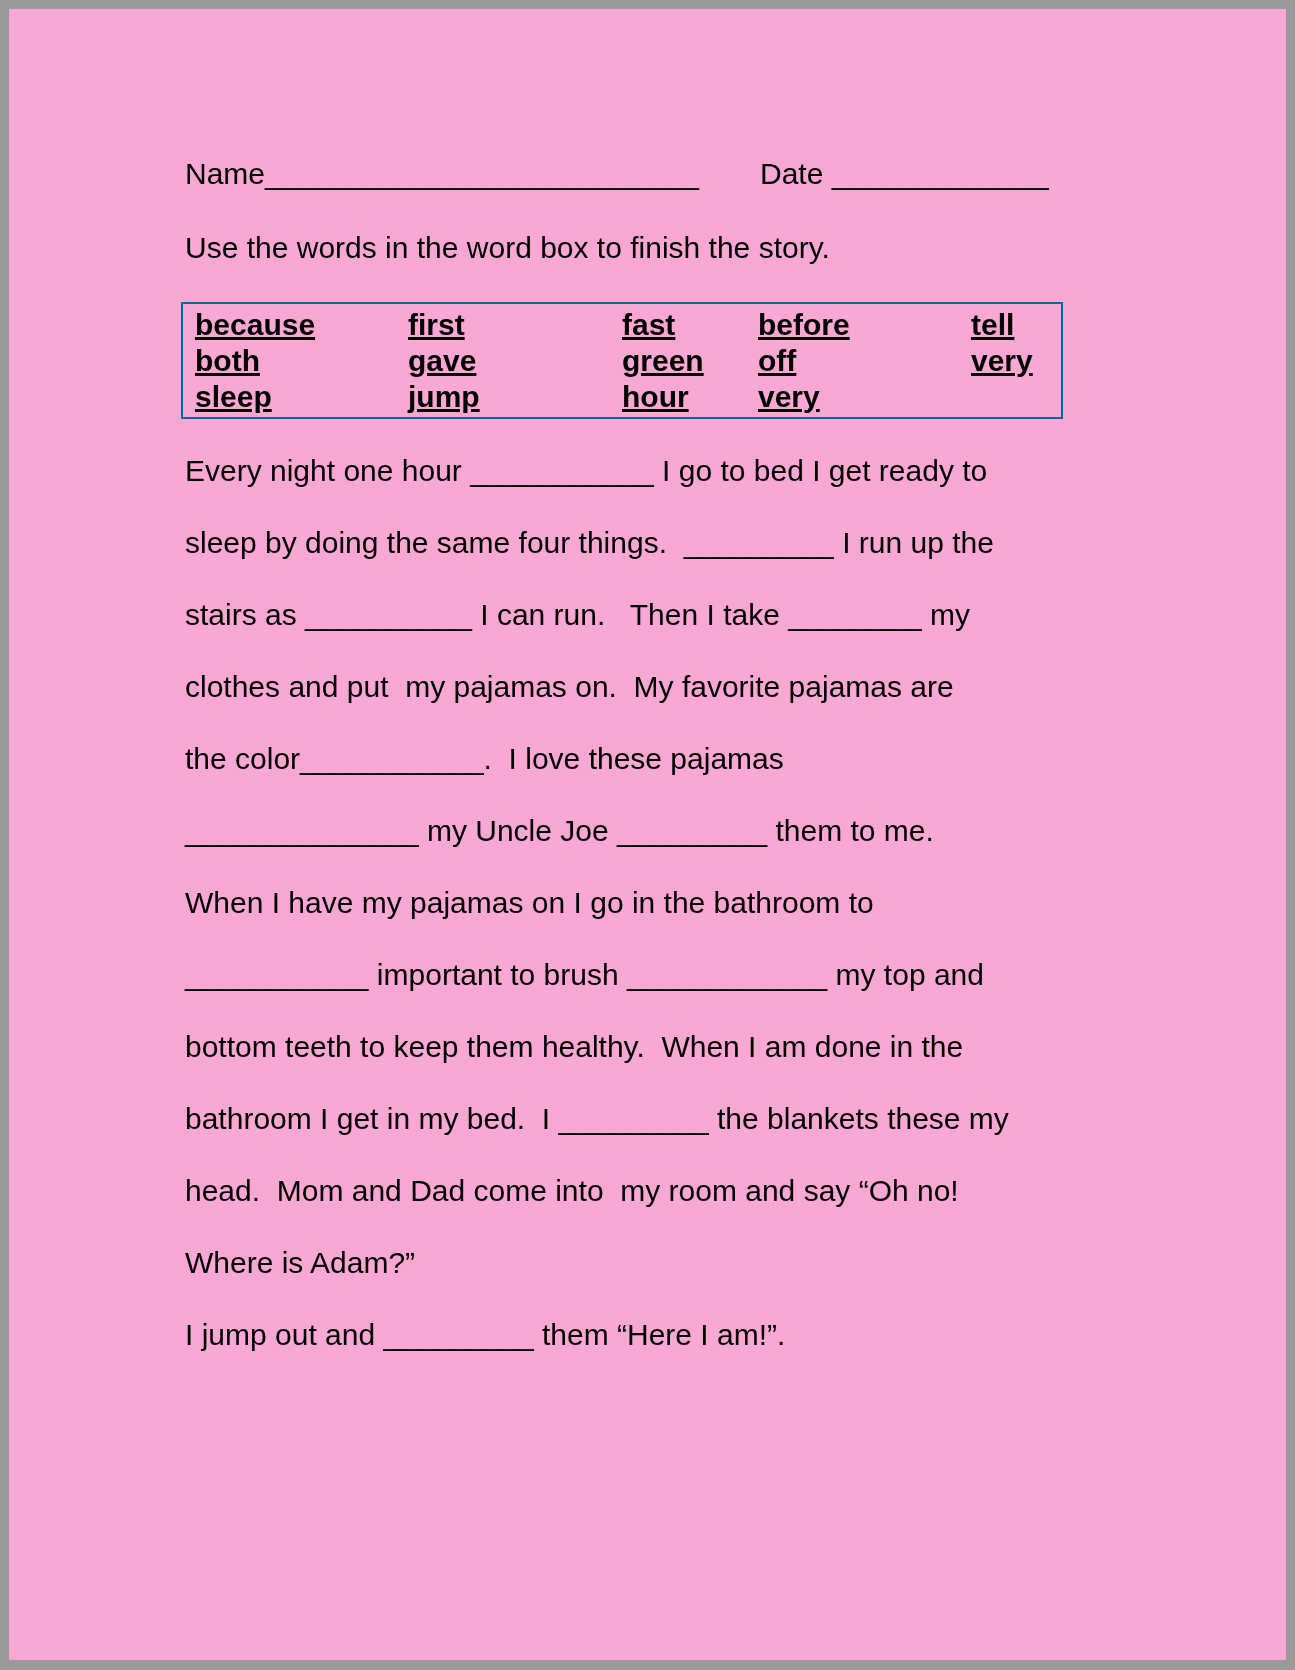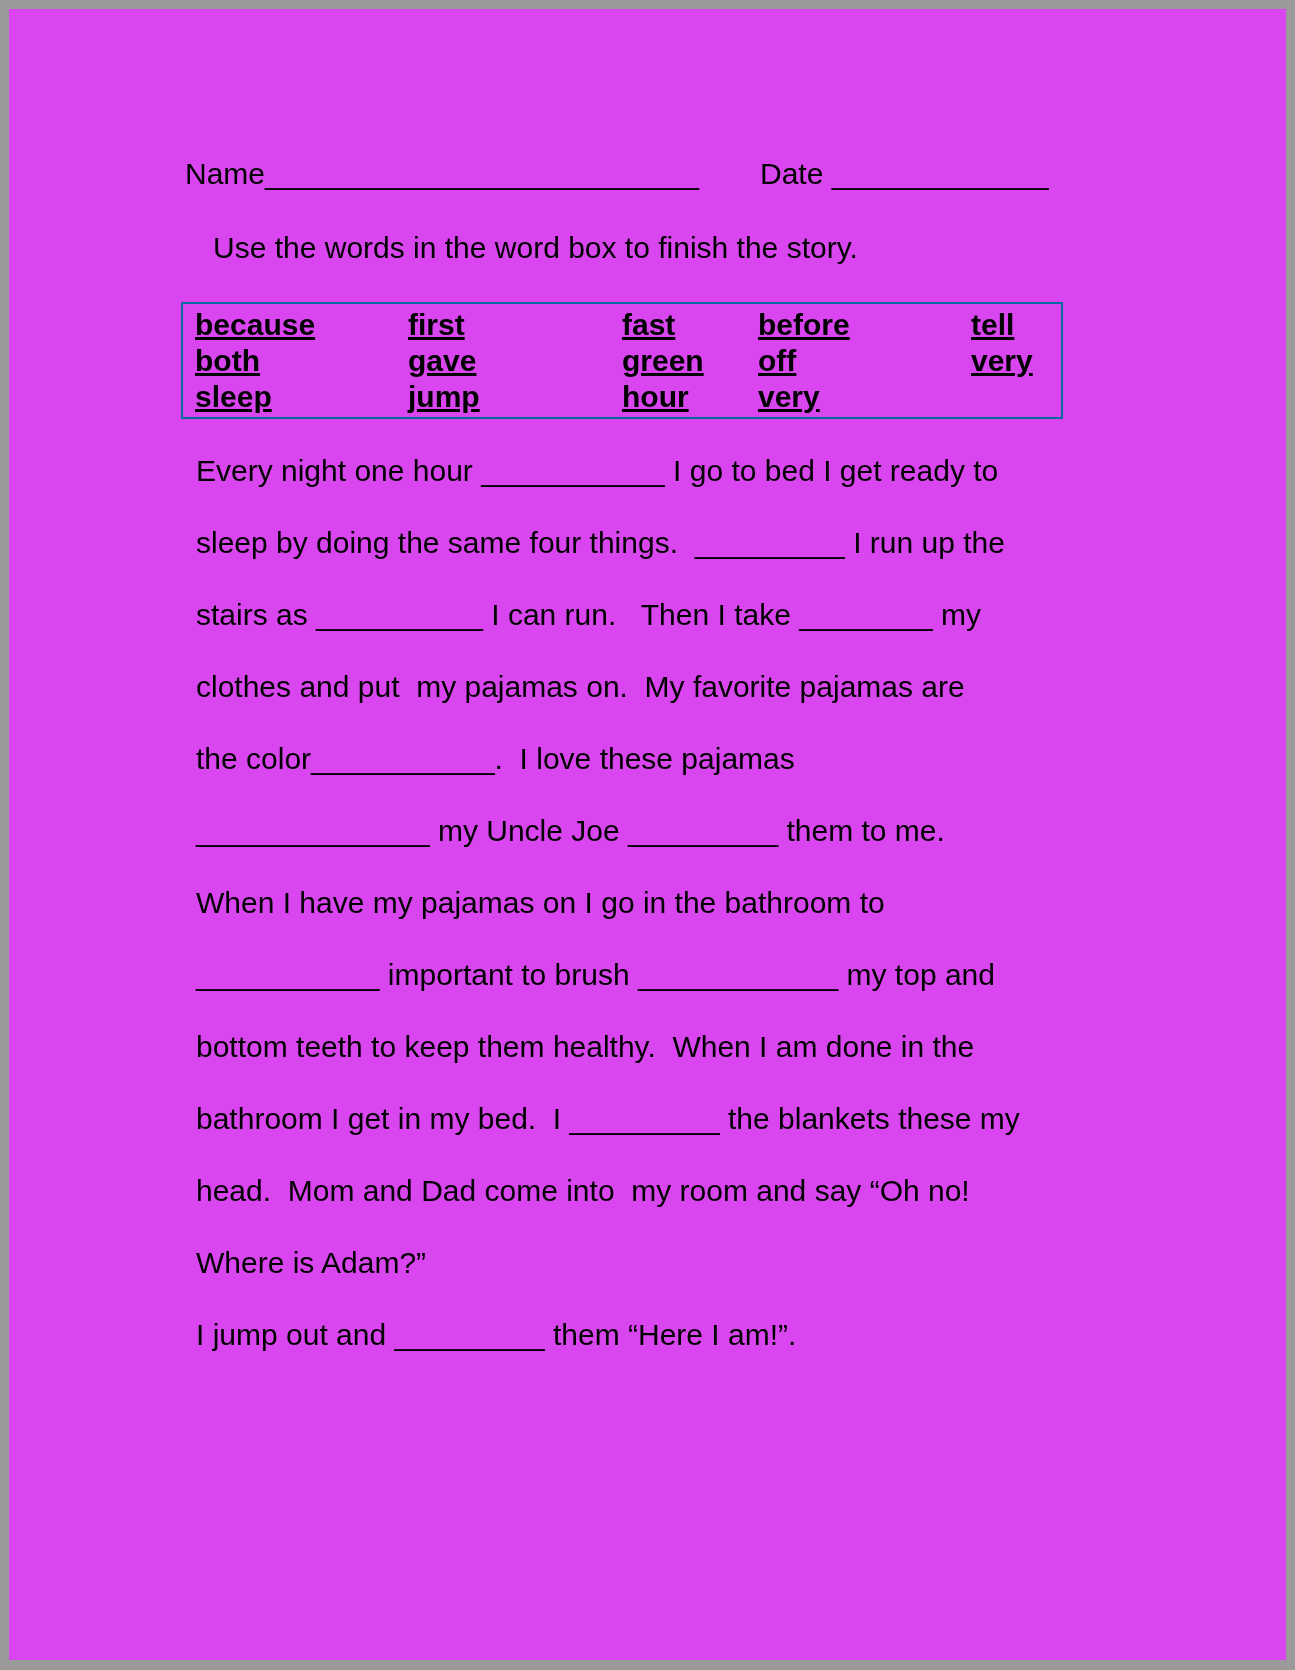--- a/index.html
+++ b/index.html
@@ -11,39 +11,38 @@
     font-family: "Liberation Sans", sans-serif;
     color: #000;
     overflow: hidden;
   }
   .page {
     position: absolute;
     left: 9px;
     top: 9px;
     right: 9px;
     bottom: 10px;
-    background: #d946ef;
+    background: #f9a8d4;
   }
   .header-row {
     position: absolute;
     left: 176px;
     top: 148px;
     font-size: 30px;
     line-height: 34px;
     white-space: pre;
   }
   .name-group { position: absolute; left: 0; top: 0; white-space: pre; }
   .date-group { position: absolute; left: 575px; top: 0; white-space: pre; }
   .instruction {
     position: absolute;
     left: 176px;
     top: 222px;
     font-size: 30px;
     white-space: pre;
-    margin-left: 28px;
   }
   .word-box {
     position: absolute;
     left: 172px;
     top: 293px;
     width: 866px;
     height: 110px;
     border: 2px solid #0369a1;
     padding: 3px 0 0 12px;
     display: grid;
@@ -62,21 +61,20 @@
   .story {
     position: absolute;
     left: 176px;
     top: 426px;
     right: 120px;
     font-size: 30px;
   }
   .story .line {
     line-height: 72px;
     white-space: pre;
-    margin-left: 11px;
   }
 </style>
 </head>
 <body>
 
 <div class="page">
 
   <div class="header-row">
     <span class="name-group"><span>Name</span><span>__________________________</span></span>
     <span class="date-group"><span>Date</span><span> _____________</span></span>

